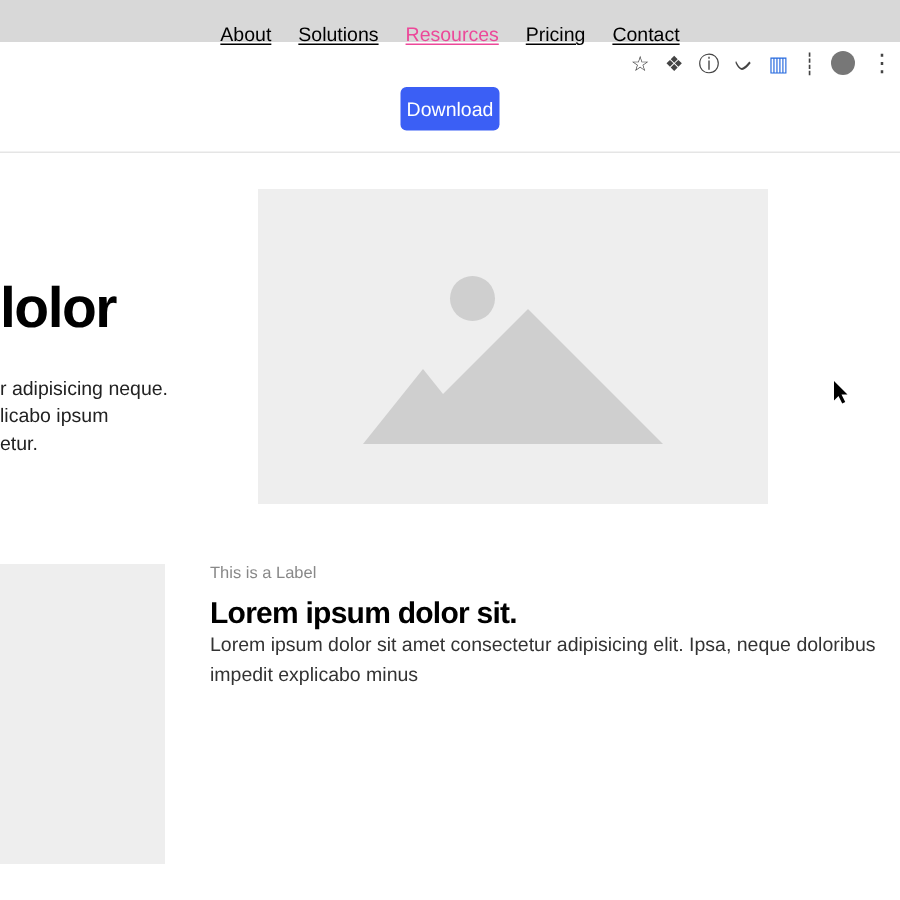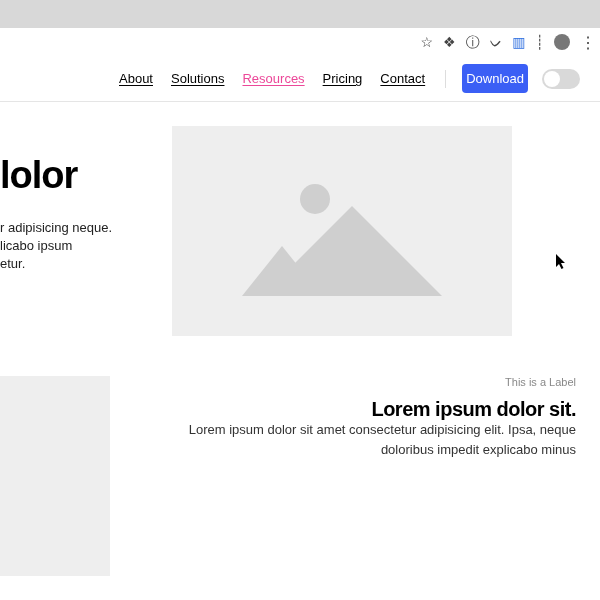--- a/index.html
+++ b/index.html
@@ -32,20 +32,21 @@
   
   .site-header {
     height: 46px;
     display: flex;
     align-items: center;
     justify-content: flex-end;
     padding: 0 20px;
     gap: 14px;
     border-bottom: 1px solid #e5e5e5;
     font-size: 13px;
+    flex-direction: column;
   }
   .nav { display: flex; gap: 18px; align-items: center; }
   .nav a {
     color: #000;
     text-decoration: underline;
     text-underline-offset: 2px;
     cursor: pointer;
   }
   .nav a.active { color: #ec4899; }
   .sep { width:1px; height:18px; background:#ddd; margin-left:6px; margin-right:2px; }
@@ -71,20 +72,21 @@
     background: #fff;
   }
 
   
   .page { padding: 0; position: relative; height: calc(600px - 28px - 28px - 46px); overflow: hidden; }
 
   .hero {
     display: flex;
     gap: 32px;
     padding: 24px 0 0 0;
+    align-items: center;
   }
   .hero-text { width: 140px; padding-left: 0; padding-top: 28px; overflow: hidden;}
   .hero h1 { font-size: 38px; font-weight: 700; margin-bottom: 22px; letter-spacing:-1px; }
   .hero p { font-size: 13px; color: #222; line-height: 1.4; }
   .hero-image {
     width: 340px;
     height: 210px;
     background: #eeeeee;
     position: relative;
     margin-left:0;
@@ -117,21 +119,21 @@
   .section2 {
     display: flex;
     gap: 30px;
     padding: 40px 0 0 0;
   }
   .section2 .side-image {
     width: 110px;
     height: 200px;
     background: #eeeeee;
   }
-  .section2 .content { flex:1; padding-right: 24px; text-align: right;}
+  .section2 .content { flex:1; padding-right: 14px;}
   .label { font-size: 11px; color: #888; margin-bottom: 10px; }
   .section2 h2 { font-size: 20px; font-weight: 700; line-height: 1.1; letter-spacing: -0.5px;}
   .section2 p { font-size: 13px; color: #333; line-height: 1.5; }
 
   
   .cursor {
     position: absolute;
     top: 152px; left: 556px;
     font-size: 14px;
     color: #000;

